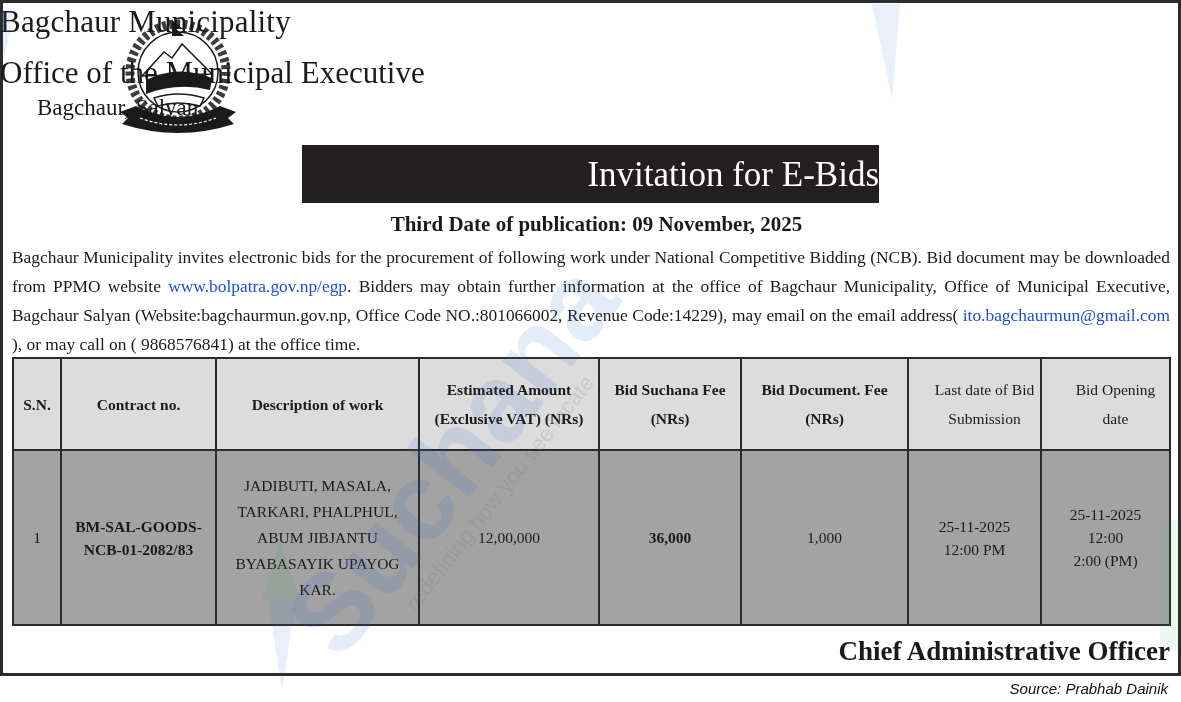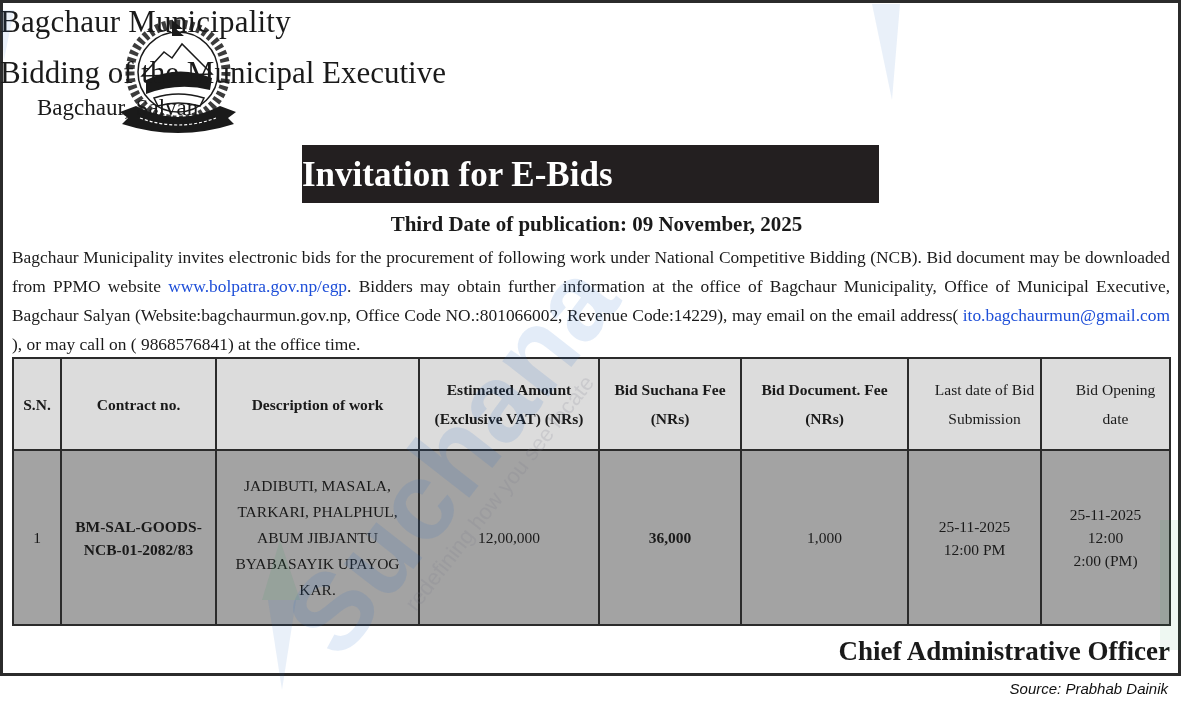--- a/index.html
+++ b/index.html
@@ -3,21 +3,21 @@
   <meta charset="utf-8">
   <style>
     html, body { margin: 0; padding: 0; background: #ffffff; }
     body { width: 1181px; height: 702px; position: relative; overflow: hidden; font-family: "Liberation Serif", serif; color: #1a1a1a; }
     .frame { position: absolute; left: 0; top: 0; width: 1175px; height: 670px; border: 3px solid #2b2b2b; box-sizing: content-box; background: #fff; }
     .emblem { position: absolute; left: 112px; top: 14px; width: 132px; height: 124px; }
     .title { position: absolute; left: 0; width: 1181px; text-align: left; font-weight: normal; white-space: nowrap; }
     .t1 { top: 4px; font-size: 31px; letter-spacing: 0.2px; }
     .t2 { top: 55px; font-size: 31px; }
     .t3 { top: 95px; font-size: 23px; padding-left: 37px; }
-    .banner { position: absolute; left: 302px; top: 145px; width: 577px; height: 58px; background: #231f20; color: #fff; font-weight: bold; font-size: 35px; text-align: left; line-height: 60px; }
+    .banner { position: absolute; left: 302px; top: 145px; width: 577px; height: 58px; background: #231f20; color: #fff; font-weight: normal; font-size: 35px; text-align: right; line-height: 60px; }
     .pubdate { position: absolute; left: 6px; top: 212px; width: 1181px; text-align: center; font-weight: bold; font-size: 21px; }
     .para { position: absolute; left: 12px; top: 243px; width: 1158px; font-size: 17.4px; line-height: 29px; text-align: justify; text-align-last: left; }
     .para a, .para .link { color: #1d4ed8; text-decoration-color: #2a2a8a; }
     table.bids { position: absolute; left: 12px; top: 357px; width: 1157px; border-collapse: collapse; table-layout: fixed; font-size: 15.5px; border-radius: 19px; }
     table.bids th, table.bids td { border: 2px solid #2b2b2b; text-align: center; vertical-align: middle; padding: 0 4px; }
     table.bids thead th { background: #dcdcdc; height: 90px; line-height: 29px; }
     table.bids thead th.normal { font-weight: normal; padding-left: 24px; }
     table.bids tbody td { height: 173px; background: #a3a3a3; line-height: 23px; }
     table.bids tbody td.desc { line-height: 26px; }
     .bold { font-weight: bold; }
@@ -44,21 +44,21 @@
   <path d="M30 62 L52 38 L60 44 L70 30 L100 60 Z" fill="#fff" stroke="#1a1a1a" stroke-width="1.5"></path>
   <path d="M34 66 Q66 50 100 64 L98 76 Q66 68 34 80 Z" fill="#1a1a1a"></path>
 
   <path d="M42 84 Q66 76 92 84 L88 92 Q66 86 46 92 Z" fill="#fff" stroke="#1a1a1a" stroke-width="1.5"></path>
 
   <path d="M8 98 L24 92 Q66 114 108 92 L124 98 L116 104 L122 110 Q66 128 10 110 L16 104 Z" fill="#1a1a1a"></path>
   <path d="M28 104 Q66 118 104 104" stroke="#fff" stroke-width="1.2" fill="none" stroke-dasharray="3 2"></path>
 </svg>
 
 <div class="title t1">Bagchaur Municipality</div>
-<div class="title t2">Bidding of the Municipal Executive</div>
+<div class="title t2">Office of the Municipal Executive</div>
 <div class="title t3">Bagchaur, Salyan</div>
 
 <div class="banner">Invitation for E-Bids</div>
 
 <div class="pubdate">Third Date of publication: 09 November, 2025</div>
 
 <div class="para"><span>Bagchaur Municipality invites electronic bids for the procurement of following work under National Competitive Bidding (NCB). Bid document may be downloaded from PPMO website </span><span class="link">www.bolpatra.gov.np/egp</span><span>. Bidders may obtain further information at the office of Bagchaur Municipality, Office of Municipal Executive, Bagchaur Salyan (Website:bagchaurmun.gov.np, Office Code NO.:801066002, Revenue Code:14229), may email on the email address( </span><span class="link">ito.bagchaurmun@gmail.com</span><span> ), or may call on ( 9868576841) at the office time.</span></div>
 
 <table class="bids">
   <colgroup>

